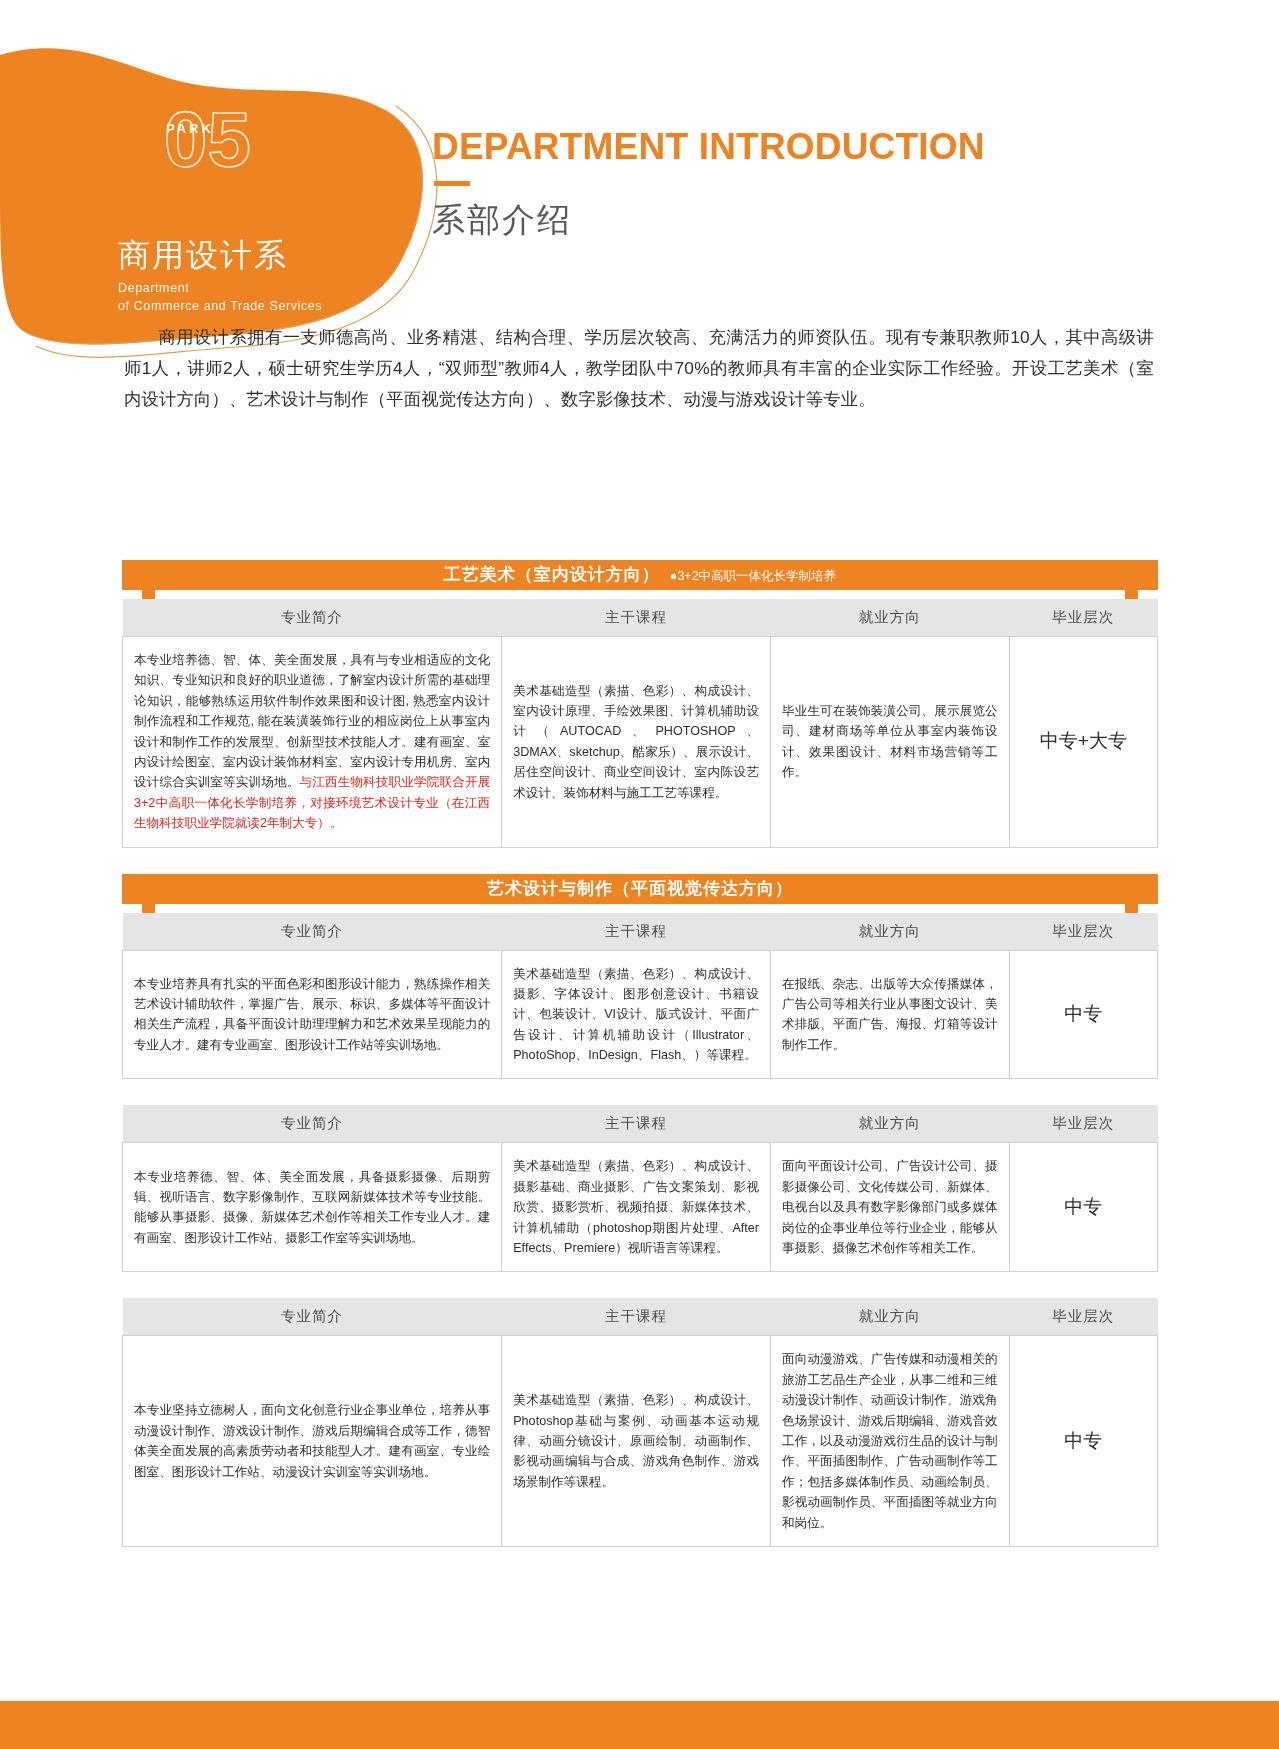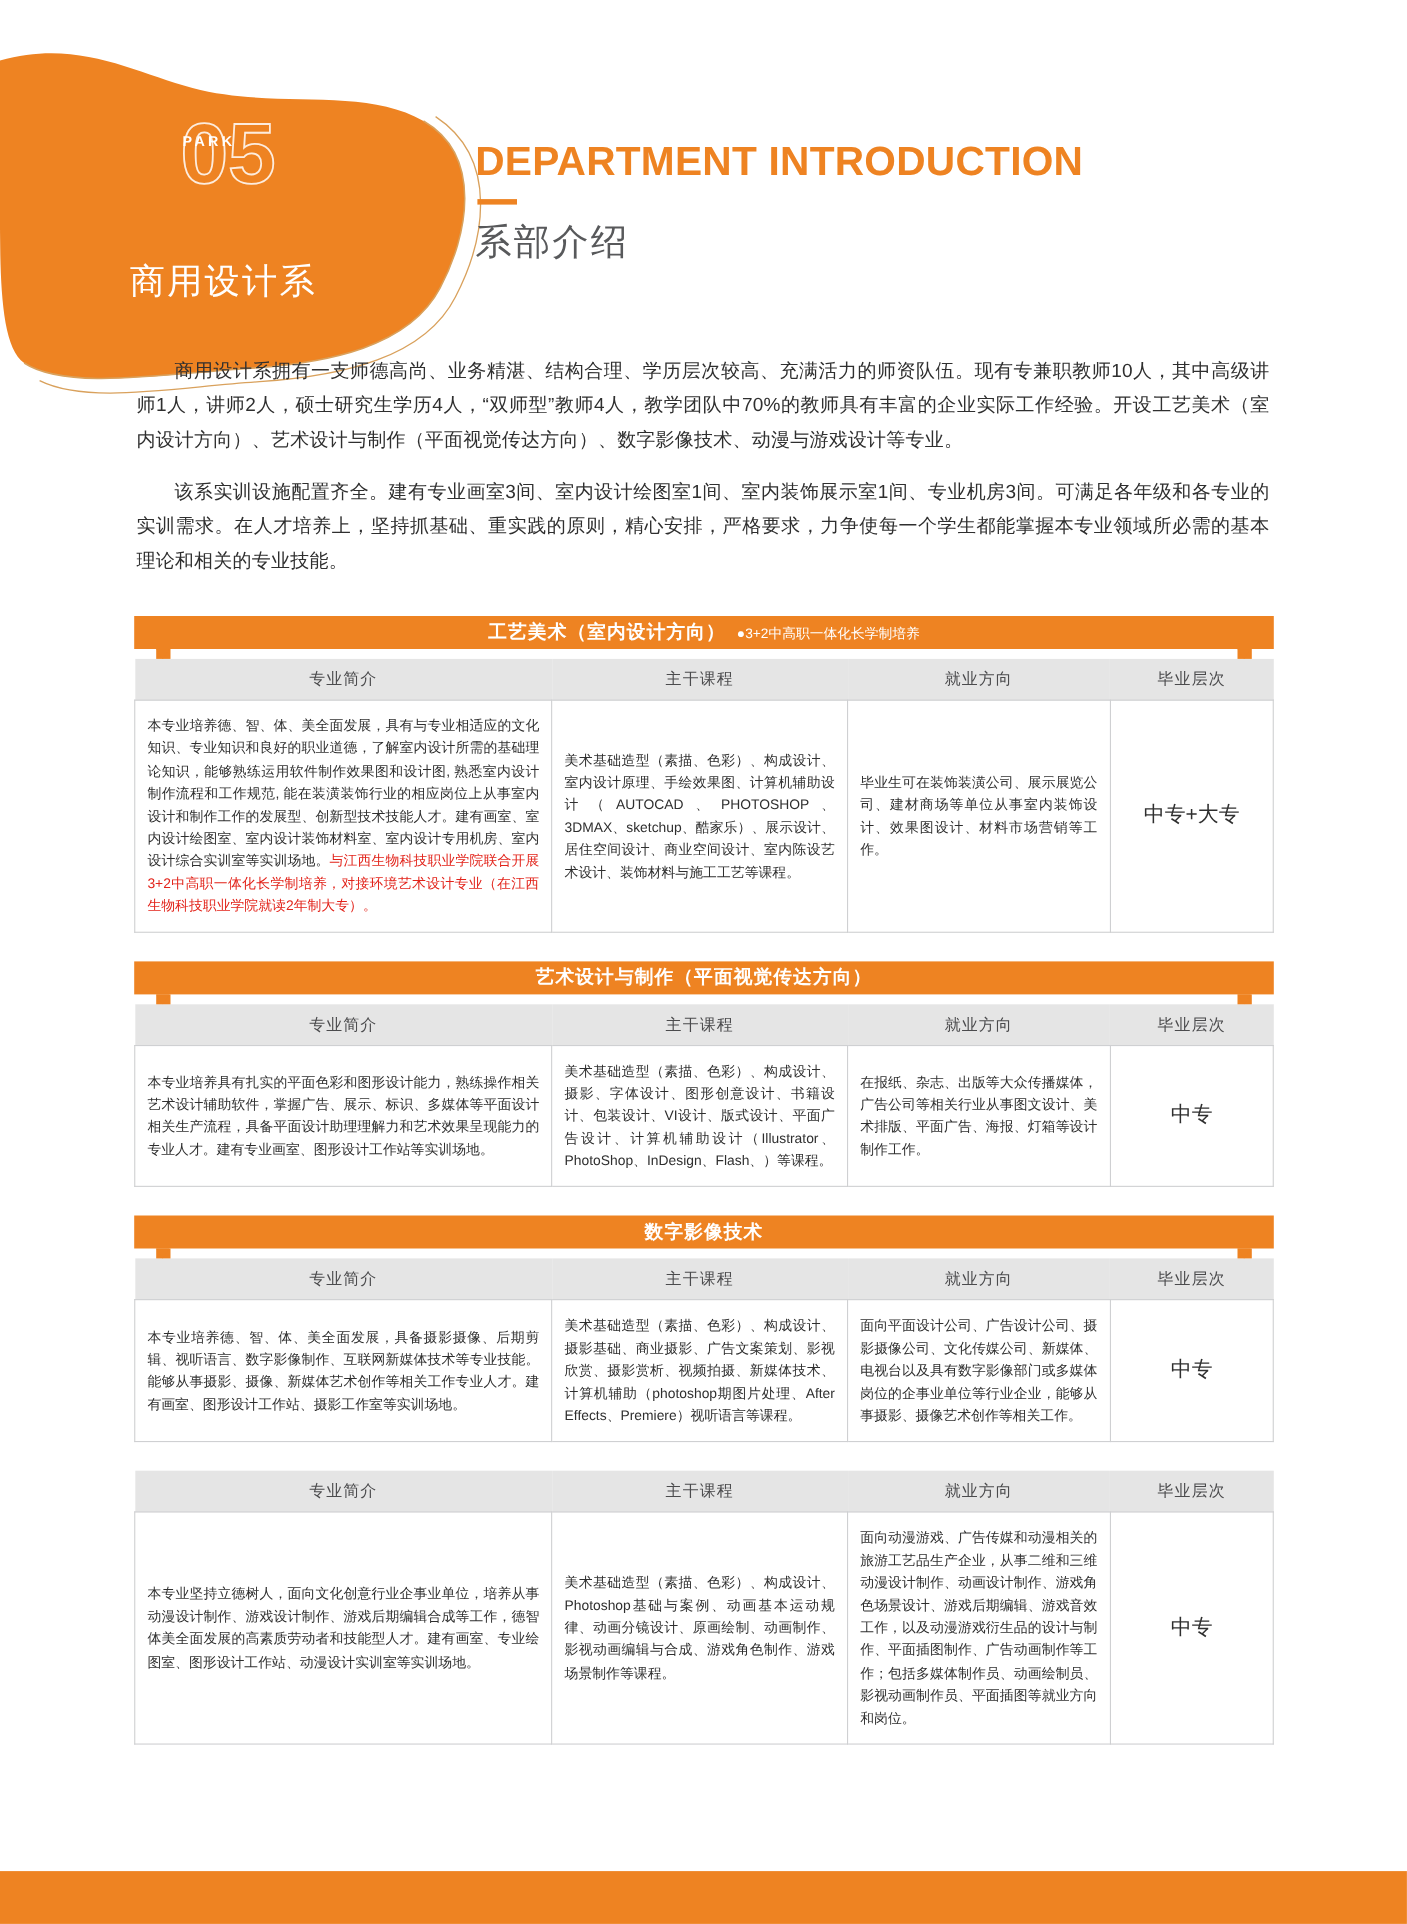--- a/index.html
+++ b/index.html
@@ -82,31 +82,34 @@
                C440,220 455,145 396,106" fill="none" stroke="#d9a15c" stroke-width="1.2"></path>
     </svg>
   </div>
 
   <div class="park-block">
     <div style="position:relative;height:80px;">
       <div class="park-label">PARK</div>
       <div class="park-num">05</div>
     </div>
     <div class="dept-cn">商用设计系</div>
+    <div class="dept-en">
+      <div>Department</div>
+      <div>of Commerce and Trade Services</div>
+    </div>
   </div>
 
   <div class="head-right">
     <div class="head-en">DEPARTMENT INTRODUCTION</div>
     <div class="head-rule"></div>
     <div class="head-cn">系部介绍</div>
   </div>
 
   <div class="intro">
     <p>商用设计系拥有一支师德高尚、业务精湛、结构合理、学历层次较高、充满活力的师资队伍。现有专兼职教师10人，其中高级讲师1人，讲师2人，硕士研究生学历4人，“双师型”教师4人，教学团队中70%的教师具有丰富的企业实际工作经验。开设工艺美术（室内设计方向）、艺术设计与制作（平面视觉传达方向）、数字影像技术、动漫与游戏设计等专业。</p>
-    <p>该系实训设施配置齐全。建有专业画室3间、室内设计绘图室1间、室内装饰展示室1间、专业机房3间。可满足各年级和各专业的实训需求。在人才培养上，坚持抓基础、重实践的原则，精心安排，严格要求，力争使每一个学生都能掌握本专业领域所必需的基本理论和相关的专业技能。</p>
   </div>
 
   <div class="tables" id="tables-root">
       <div class="prog">
         <div class="bar-wrap">
           <div class="bar"></div>
           <div class="bar-title"><span>工艺美术（室内设计方向）</span><span class="bar-note">●3+2中高职一体化长学制培养</span></div>
           <div class="notch l"></div>
           <div class="notch r"></div>
         </div>
@@ -149,26 +152,20 @@
             <tr>
               <td class="c1"><span>本专业培养具有扎实的平面色彩和图形设计能力，熟练操作相关艺术设计辅助软件，掌握广告、展示、标识、多媒体等平面设计相关生产流程，具备平面设计助理理解力和艺术效果呈现能力的专业人才。建有专业画室、图形设计工作站等实训场地。</span></td>
               <td class="c2">美术基础造型（素描、色彩）、构成设计、摄影、字体设计、图形创意设计、书籍设计、包装设计、VI设计、版式设计、平面广告设计、计算机辅助设计（Illustrator、PhotoShop、InDesign、Flash、）等课程。</td>
               <td class="c3">在报纸、杂志、出版等大众传播媒体，广告公司等相关行业从事图文设计、美术排版、平面广告、海报、灯箱等设计制作工作。</td>
               <td class="c4 center">中专</td>
             </tr>
           </tbody>
         </table>
       </div>
       <div class="prog">
-        <div class="bar-wrap">
-          <div class="bar"></div>
-          <div class="bar-title"><span>数字影像技术</span></div>
-          <div class="notch l"></div>
-          <div class="notch r"></div>
-        </div>
         <table class="ptable">
           <thead>
             <tr>
               <th class="c1">专业简介</th>
               <th class="c2">主干课程</th>
               <th class="c3">就业方向</th>
               <th class="c4">毕业层次</th>
             </tr>
           </thead>
           <tbody>

